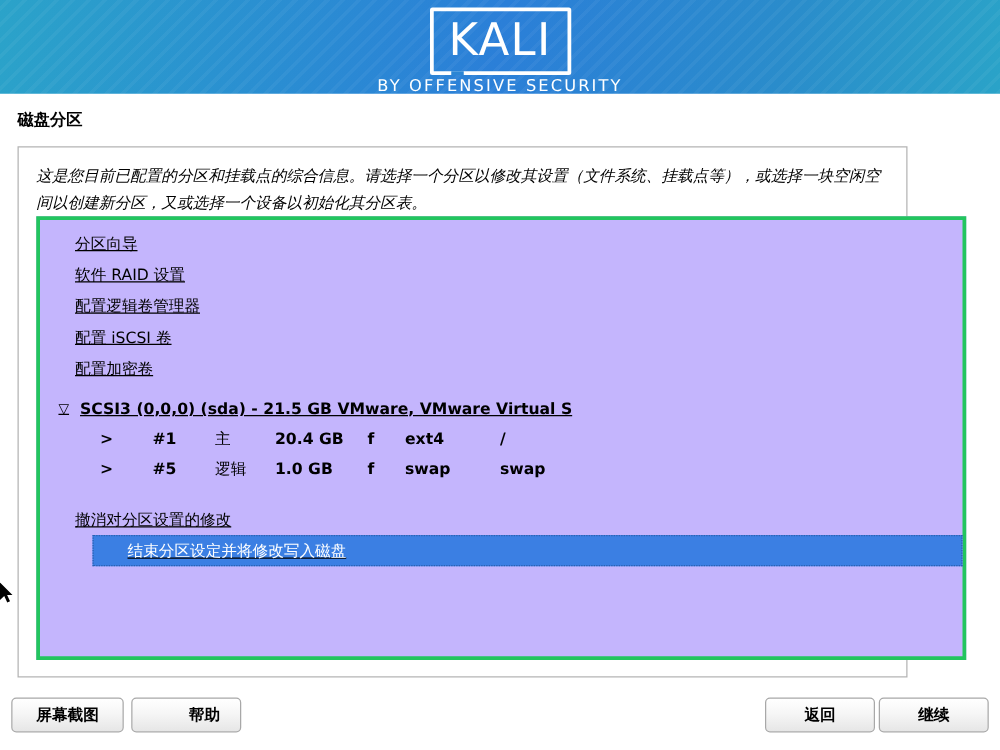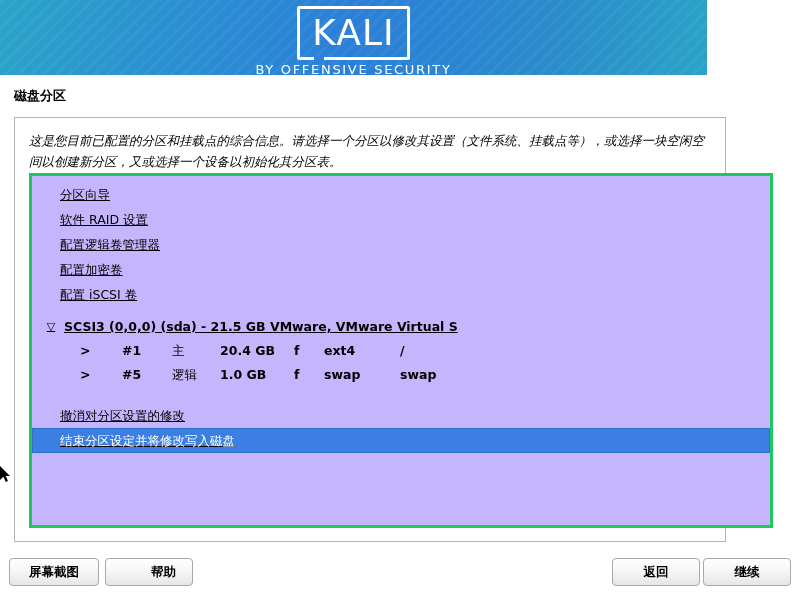--- a/index.html
+++ b/index.html
@@ -7,21 +7,21 @@
     margin: 0; padding: 0;
     width: 800px; height: 600px;
     overflow: hidden;
     background: #ffffff;
     font-family: "DejaVu Sans", "Liberation Sans", sans-serif;
   }
 
   
   .header {
     position: relative;
-    width: 707px;
+    width: 800px;
     height: 75px;
     background:
       repeating-linear-gradient(
         -45deg,
         rgba(255,255,255,0.045) 0px,
         rgba(255,255,255,0.045) 3px,
         rgba(255,255,255,0.0) 3px,
         rgba(255,255,255,0.0) 9px
       ),
       linear-gradient(100deg, #2ba3c9 0%, #2a92d0 22%, #2b7fd8 50%, #2a8ccb 78%, #2aa3c8 100%);
@@ -170,20 +170,21 @@
     padding-left: 28px;
     font-size: 12.5px;
     color: #000000;
     white-space: nowrap;
   }
   .action-item.selected {
     background: #3b7fe3;
     color: #ffffff;
     outline: 1px dotted #2b5fb0;
     outline-offset: -1px;
+    margin-left: 42px;
   }
 
   
   .btn {
     position: absolute;
     height: 28px;
     min-width: 88px;
     border: 1px solid #a8a8a8;
     border-radius: 4px;
     background: linear-gradient(180deg, #ffffff 0%, #f6f6f6 45%, #e6e6e6 100%);
@@ -226,22 +227,22 @@
 
 <div class="panel">
 
   <div class="panel-desc">这是您目前已配置的分区和挂载点的综合信息。请选择一个分区以修改其设置（文件系统、挂载点等），或选择一块空闲空间以创建新分区，又或选择一个设备以初始化其分区表。</div>
 
   <div class="listbox">
 
     <div class="menu-item">分区向导</div>
     <div class="menu-item">软件 RAID 设置</div>
     <div class="menu-item">配置逻辑卷管理器</div>
+    <div class="menu-item">配置 iSCSI 卷</div>
     <div class="menu-item">配置加密卷</div>
-    <div class="menu-item">配置 iSCSI 卷</div>
 
     <div class="spacer-sm"></div>
 
     <div class="device-row">
       <span class="tri">▽</span>
       <span>SCSI3 (0,0,0) (sda) - 21.5 GB VMware, VMware Virtual S</span>
     </div>
 
     <div class="part-row">
       <span class="c-gt">&gt;</span>

